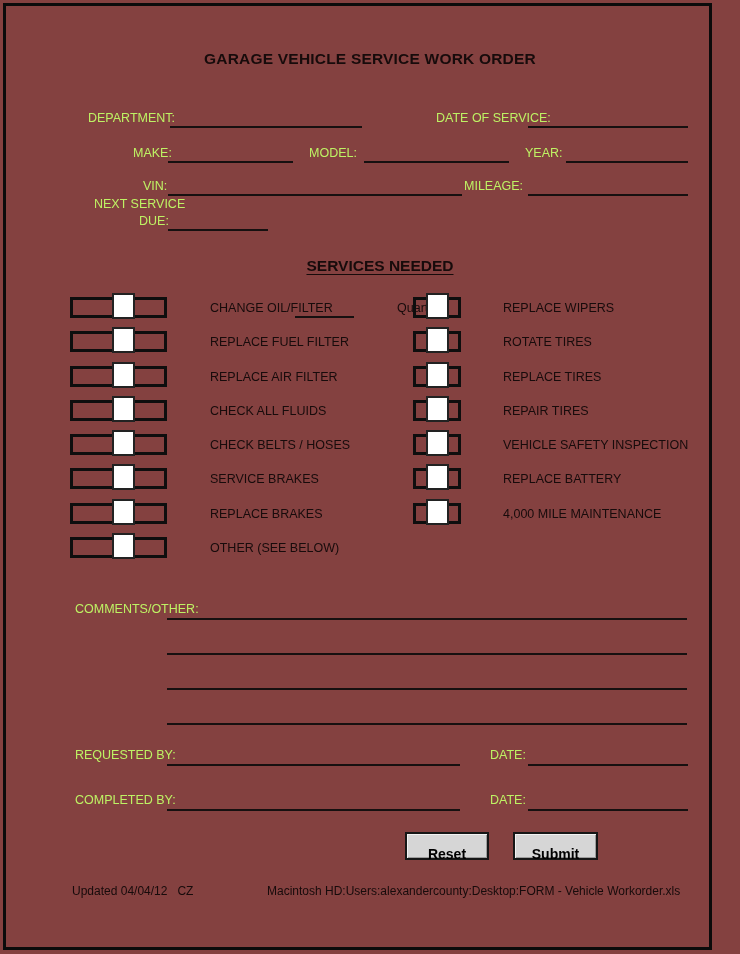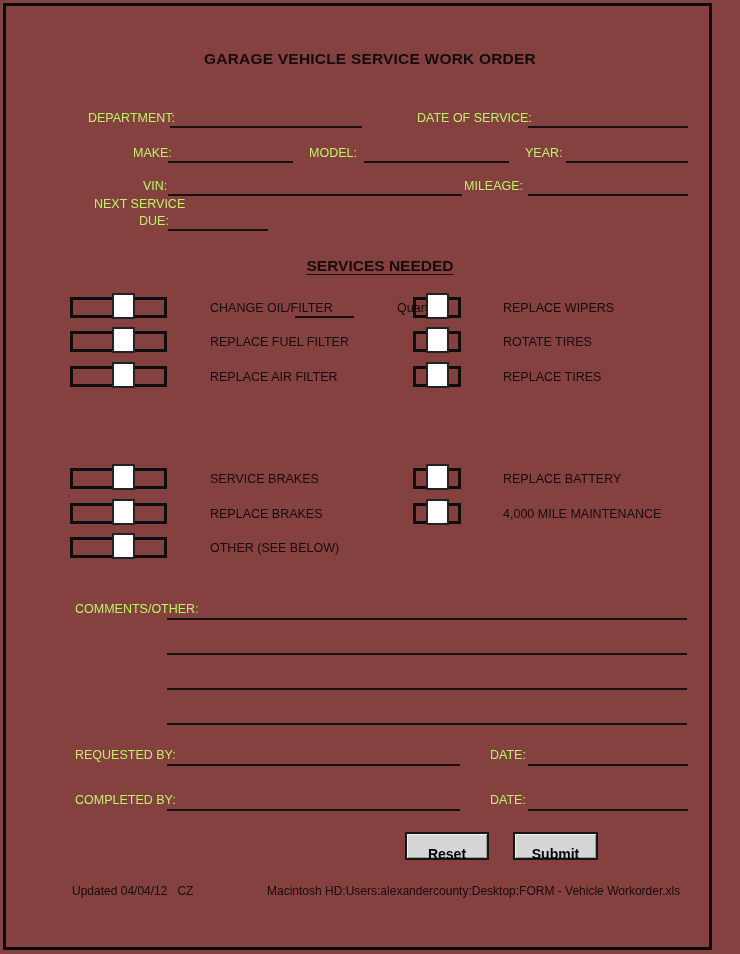--- a/index.html
+++ b/index.html
@@ -40,21 +40,21 @@
 </head>
 <body>
 
 <div class="page">
   <div class="frame"></div>
 
   <div class="title">GARAGE VEHICLE SERVICE WORK ORDER</div>
 
   <div class="lbl" style="left:88px; top:111px;">DEPARTMENT:</div>
   <div class="line" style="left:170px; top:126px; width:192px;"></div>
-  <div class="lbl" style="left:417px; top:111px;">DATE OF SERVICE:</div>
+  <div class="lbl" style="left:436px; top:111px;">DATE OF SERVICE:</div>
   <div class="line" style="left:528px; top:126px; width:160px;"></div>
 
   <div class="lbl" style="left:133px; top:146px;">MAKE:</div>
   <div class="line" style="left:168px; top:161px; width:125px;"></div>
   <div class="lbl" style="left:309px; top:146px;">MODEL:</div>
   <div class="line" style="left:364px; top:161px; width:145px;"></div>
   <div class="lbl" style="left:525px; top:146px;">YEAR:</div>
   <div class="line" style="left:566px; top:161px; width:122px;"></div>
 
   <div class="lbl" style="left:143px; top:179px;">VIN:</div>
@@ -96,21 +96,41 @@
     <span class="cbox cbox-l">
         <span class="check"></span>
       </span>
     <span class="svc-label svc-label-l">REPLACE AIR FILTER</span>
     <span class="cbox cbox-r">
         <span class="check"></span>
       </span>
     <span class="svc-label svc-label-r">REPLACE TIRES</span>
   </div>
 
+  <div class="svc-row" style="top:400px;">
+    <span class="cbox cbox-l">
+        <span class="check"></span>
+      </span>
+    <span class="svc-label svc-label-l">CHECK ALL FLUIDS</span>
+    <span class="cbox cbox-r">
+        <span class="check"></span>
+      </span>
+    <span class="svc-label svc-label-r">REPAIR TIRES</span>
+  </div>
 
+  <div class="svc-row" style="top:434px;">
+    <span class="cbox cbox-l">
+        <span class="check"></span>
+      </span>
+    <span class="svc-label svc-label-l">CHECK BELTS / HOSES</span>
+    <span class="cbox cbox-r">
+        <span class="check"></span>
+      </span>
+    <span class="svc-label svc-label-r">VEHICLE SAFETY INSPECTION</span>
+  </div>
 
   <div class="svc-row" style="top:468px;">
     <span class="cbox cbox-l">
         <span class="check"></span>
       </span>
     <span class="svc-label svc-label-l">SERVICE BRAKES</span>
     <span class="cbox cbox-r">
         <span class="check"></span>
       </span>
     <span class="svc-label svc-label-r">REPLACE BATTERY</span>

